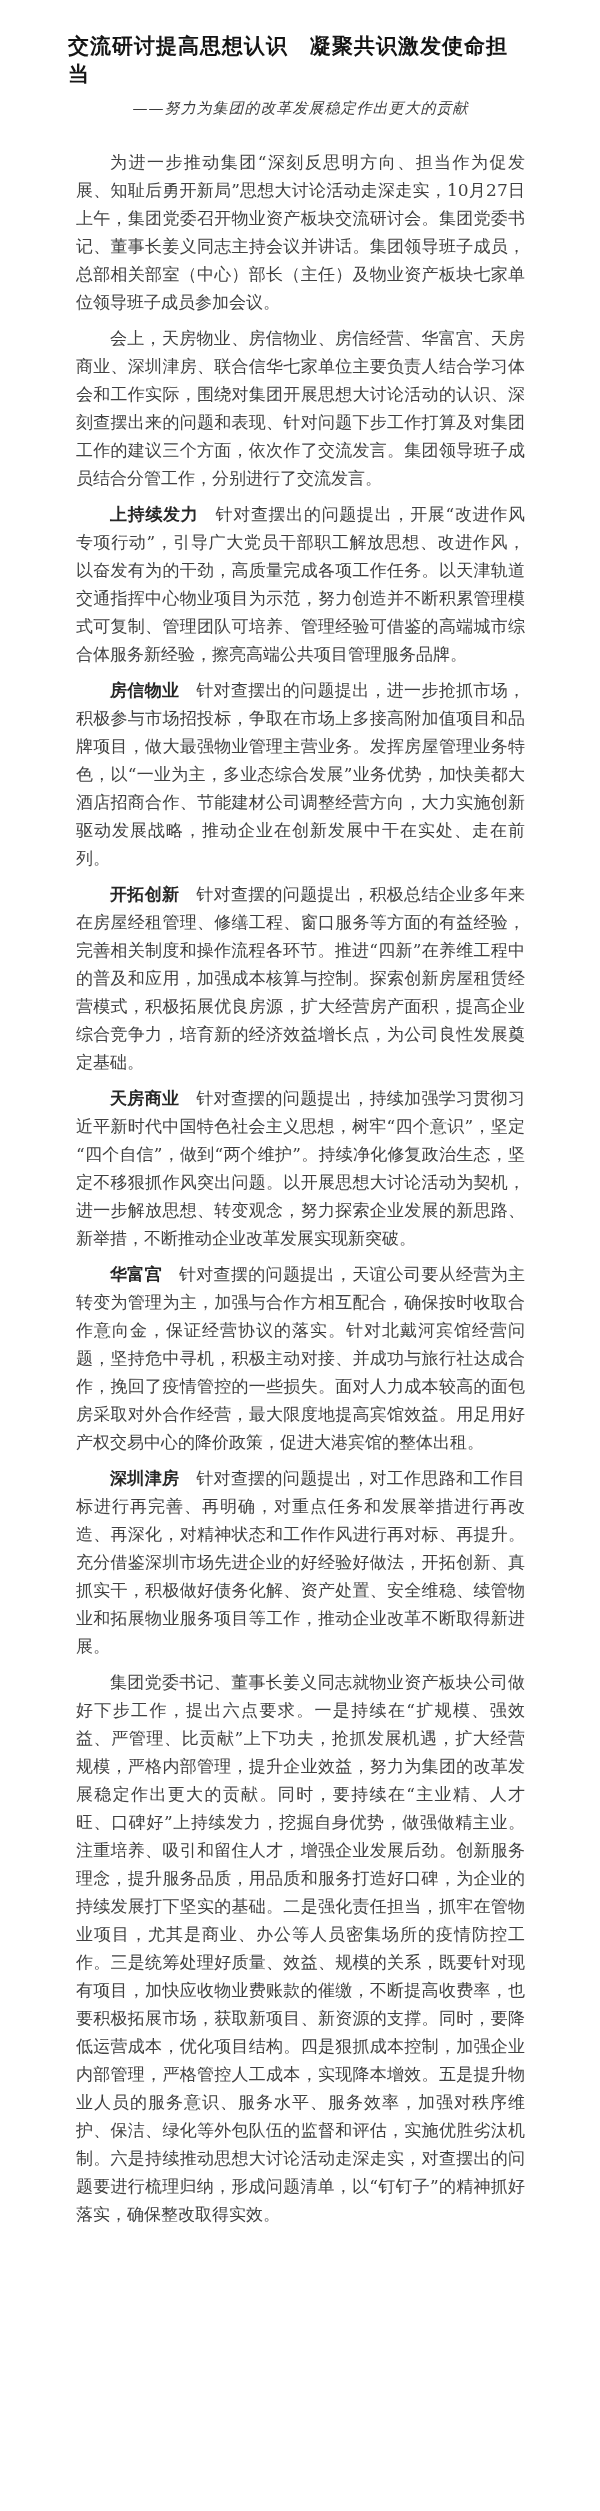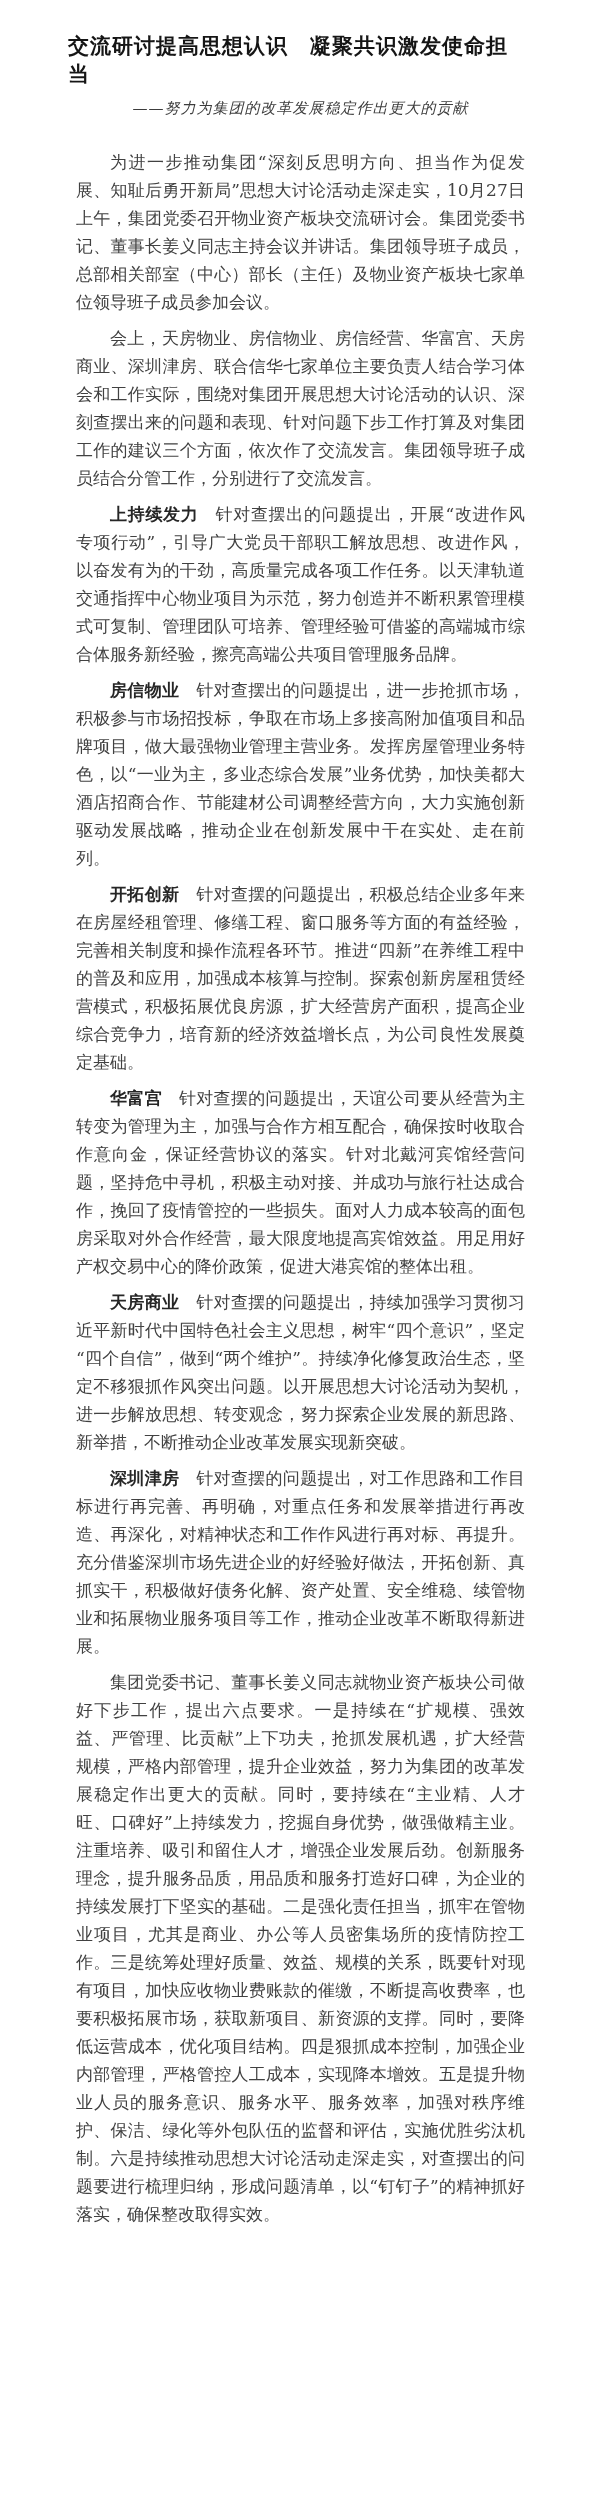--- a/index.html
+++ b/index.html
@@ -66,23 +66,23 @@
     <p class="para"><span class="lead"></span><span>为进一步推动集团“深刻反思明方向、担当作为促发展、知耻后勇开新局”思想大讨论活动走深走实，10月27日上午，集团党委召开物业资产板块交流研讨会。集团党委书记、董事长姜义同志主持会议并讲话。集团领导班子成员，总部相关部室（中心）部长（主任）及物业资产板块七家单位领导班子成员参加会议。</span></p>
 
     <p class="para"><span class="lead"></span><span>会上，天房物业、房信物业、房信经营、华富宫、天房商业、深圳津房、联合信华七家单位主要负责人结合学习体会和工作实际，围绕对集团开展思想大讨论活动的认识、深刻查摆出来的问题和表现、针对问题下步工作打算及对集团工作的建议三个方面，依次作了交流发言。集团领导班子成员结合分管工作，分别进行了交流发言。</span></p>
 
     <p class="para"><span class="lead">上持续发力</span><span>针对查摆出的问题提出，开展“改进作风专项行动”，引导广大党员干部职工解放思想、改进作风，以奋发有为的干劲，高质量完成各项工作任务。以天津轨道交通指挥中心物业项目为示范，努力创造并不断积累管理模式可复制、管理团队可培养、管理经验可借鉴的高端城市综合体服务新经验，擦亮高端公共项目管理服务品牌。</span></p>
 
     <p class="para"><span class="lead">房信物业</span><span>针对查摆出的问题提出，进一步抢抓市场，积极参与市场招投标，争取在市场上多接高附加值项目和品牌项目，做大最强物业管理主营业务。发挥房屋管理业务特色，以“一业为主，多业态综合发展”业务优势，加快美都大酒店招商合作、节能建材公司调整经营方向，大力实施创新驱动发展战略，推动企业在创新发展中干在实处、走在前列。</span></p>
 
     <p class="para"><span class="lead">开拓创新</span><span>针对查摆的问题提出，积极总结企业多年来在房屋经租管理、修缮工程、窗口服务等方面的有益经验，完善相关制度和操作流程各环节。推进“四新”在养维工程中的普及和应用，加强成本核算与控制。探索创新房屋租赁经营模式，积极拓展优良房源，扩大经营房产面积，提高企业综合竞争力，培育新的经济效益增长点，为公司良性发展奠定基础。</span></p>
 
+    <p class="para"><span class="lead">天房商业</span><span>针对查摆的问题提出，持续加强学习贯彻习近平新时代中国特色社会主义思想，树牢“四个意识”，坚定“四个自信”，做到“两个维护”。持续净化修复政治生态，坚定不移狠抓作风突出问题。以开展思想大讨论活动为契机，进一步解放思想、转变观念，努力探索企业发展的新思路、新举措，不断推动企业改革发展实现新突破。</span></p>
+
     <p class="para"><span class="lead">华富宫</span><span>针对查摆的问题提出，天谊公司要从经营为主转变为管理为主，加强与合作方相互配合，确保按时收取合作意向金，保证经营协议的落实。针对北戴河宾馆经营问题，坚持危中寻机，积极主动对接、并成功与旅行社达成合作，挽回了疫情管控的一些损失。面对人力成本较高的面包房采取对外合作经营，最大限度地提高宾馆效益。用足用好产权交易中心的降价政策，促进大港宾馆的整体出租。</span></p>
-
-    <p class="para"><span class="lead">天房商业</span><span>针对查摆的问题提出，持续加强学习贯彻习近平新时代中国特色社会主义思想，树牢“四个意识”，坚定“四个自信”，做到“两个维护”。持续净化修复政治生态，坚定不移狠抓作风突出问题。以开展思想大讨论活动为契机，进一步解放思想、转变观念，努力探索企业发展的新思路、新举措，不断推动企业改革发展实现新突破。</span></p>
 
     <p class="para"><span class="lead">深圳津房</span><span>针对查摆的问题提出，对工作思路和工作目标进行再完善、再明确，对重点任务和发展举措进行再改造、再深化，对精神状态和工作作风进行再对标、再提升。充分借鉴深圳市场先进企业的好经验好做法，开拓创新、真抓实干，积极做好债务化解、资产处置、安全维稳、续管物业和拓展物业服务项目等工作，推动企业改革不断取得新进展。</span></p>
 
 
     <p class="para"><span class="lead"></span><span>集团党委书记、董事长姜义同志就物业资产板块公司做好下步工作，提出六点要求。一是持续在“扩规模、强效益、严管理、比贡献”上下功夫，抢抓发展机遇，扩大经营规模，严格内部管理，提升企业效益，努力为集团的改革发展稳定作出更大的贡献。同时，要持续在“主业精、人才旺、口碑好”上持续发力，挖掘自身优势，做强做精主业。注重培养、吸引和留住人才，增强企业发展后劲。创新服务理念，提升服务品质，用品质和服务打造好口碑，为企业的持续发展打下坚实的基础。二是强化责任担当，抓牢在管物业项目，尤其是商业、办公等人员密集场所的疫情防控工作。三是统筹处理好质量、效益、规模的关系，既要针对现有项目，加快应收物业费账款的催缴，不断提高收费率，也要积极拓展市场，获取新项目、新资源的支撑。同时，要降低运营成本，优化项目结构。四是狠抓成本控制，加强企业内部管理，严格管控人工成本，实现降本增效。五是提升物业人员的服务意识、服务水平、服务效率，加强对秩序维护、保洁、绿化等外包队伍的监督和评估，实施优胜劣汰机制。六是持续推动思想大讨论活动走深走实，对查摆出的问题要进行梳理归纳，形成问题清单，以“钉钉子”的精神抓好落实，确保整改取得实效。</span></p>
 
 
   </div>
 
 </div>

